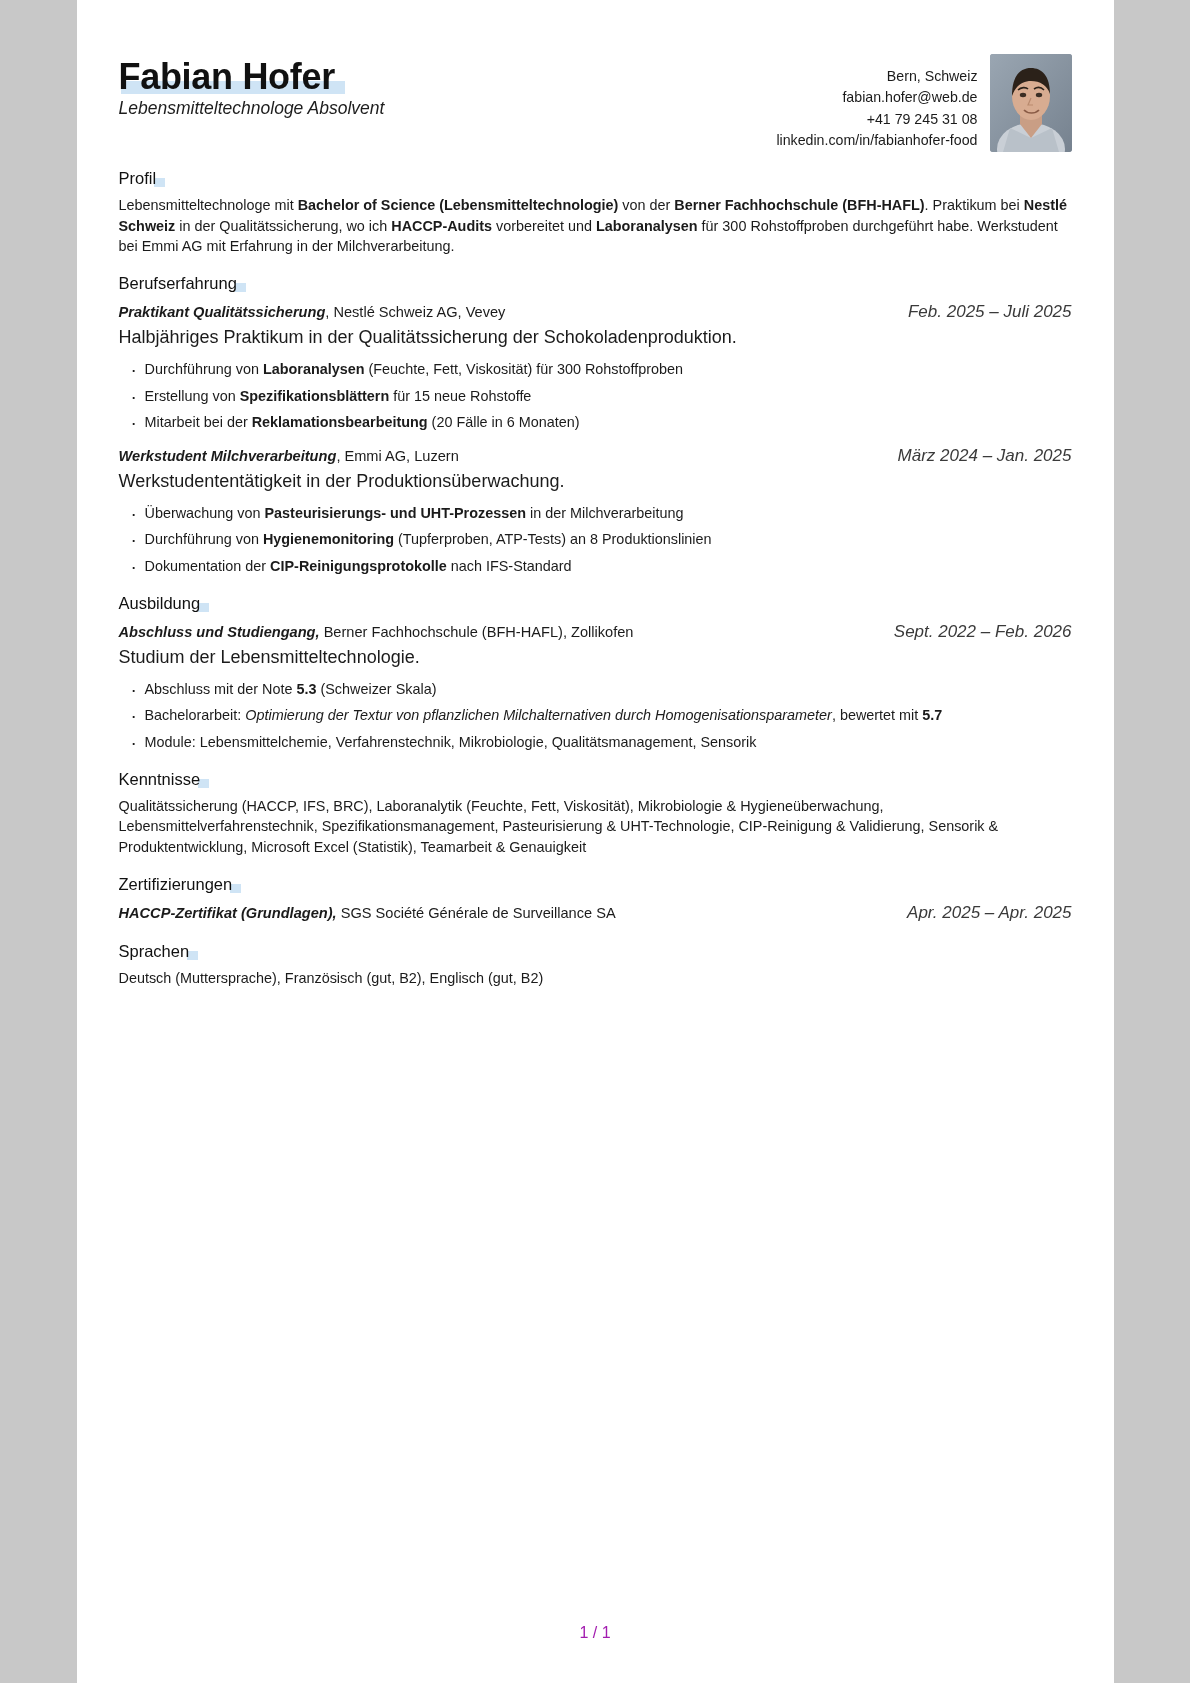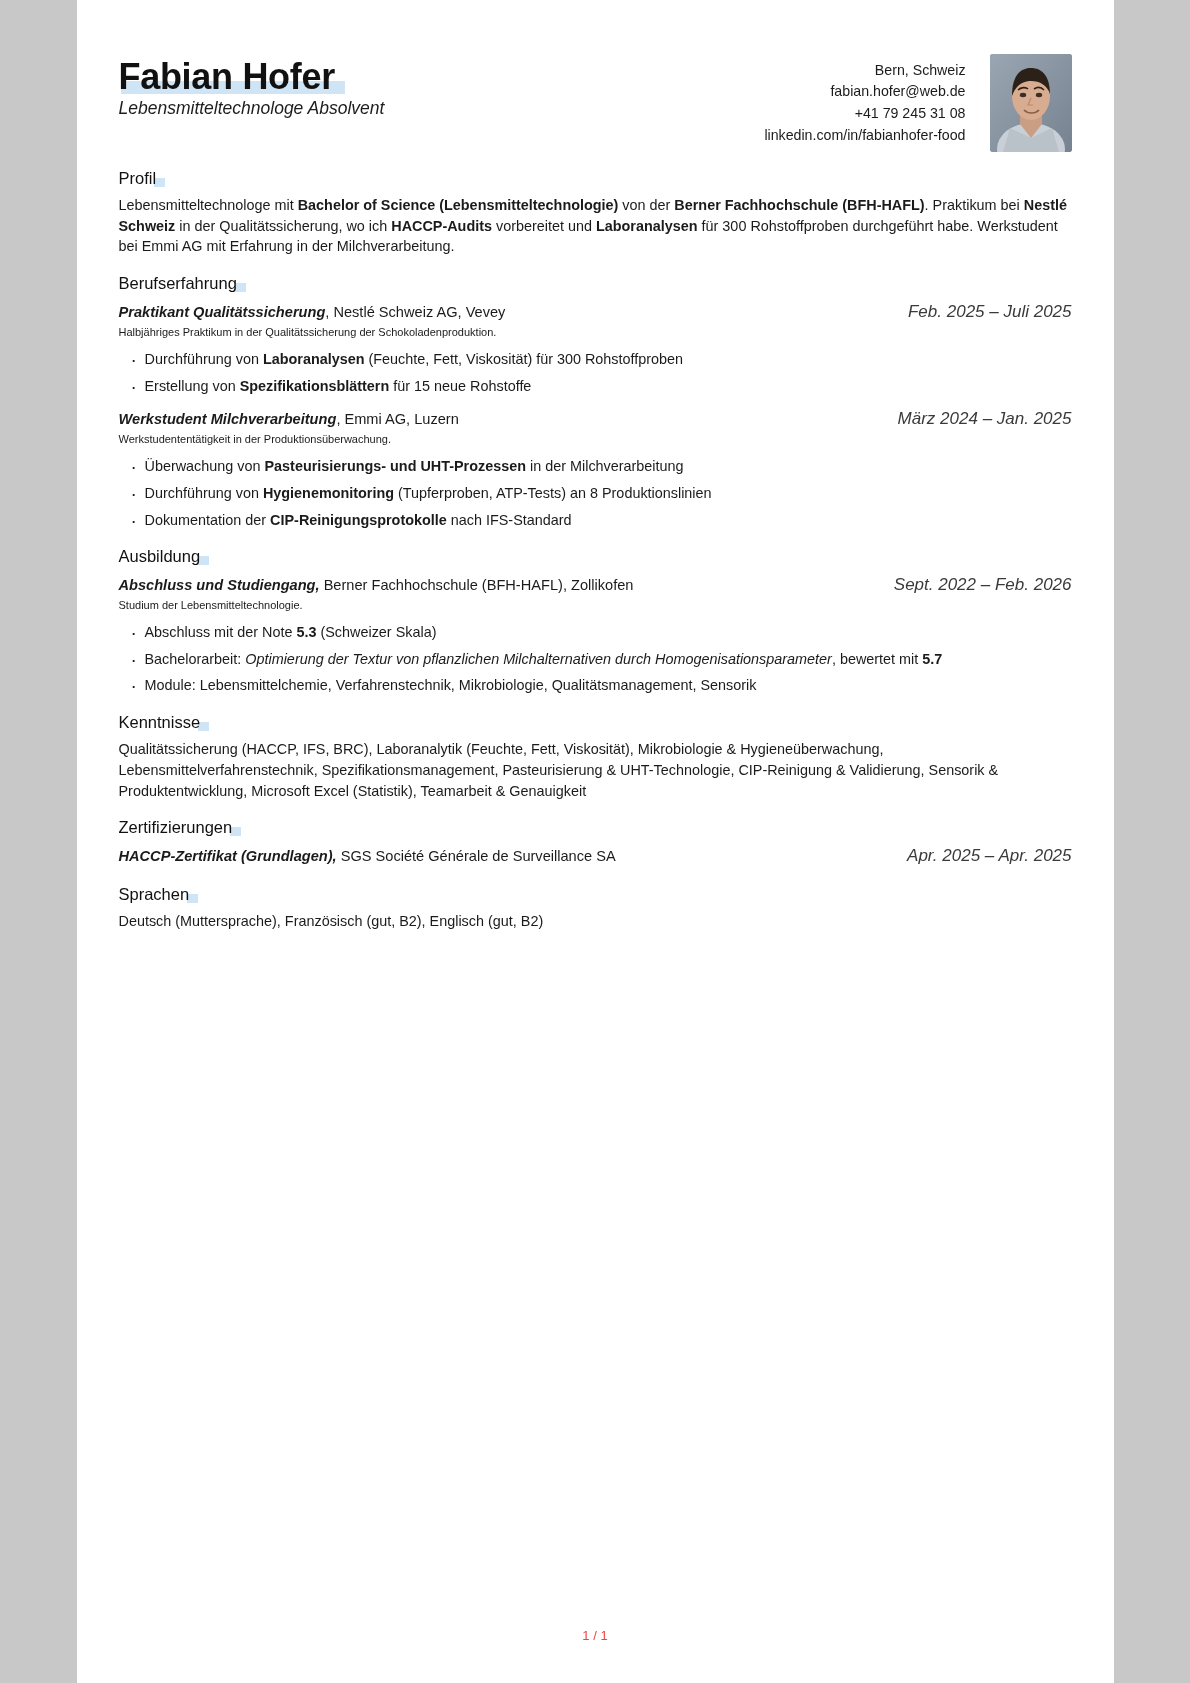--- a/index.html
+++ b/index.html
@@ -51,22 +51,22 @@
   .name .txt { position: relative; z-index: 1; }
   .subtitle {
     font-size: 17.5px;
     font-style: italic;
     color: #1d1d1d;
     white-space: nowrap;
   }
 
   .contact-wrap {
     display: flex;
-    align-items: center;
-    gap: 24px;
+    align-items: flex-end;
+    gap: 12px;
     padding-top: 8px;
   }
   .contact {
     text-align: right;
     font-size: 14.2px;
     line-height: 1.52;
     color: #1b1b1b;
     white-space: nowrap;
   }
   .photo {
@@ -127,21 +127,21 @@
     font-style: italic;
   }
   .entry-date {
     font-style: italic;
     font-size: 17px;
     color: #3a3a3a;
     white-space: nowrap;
     flex: 0 0 auto;
   }
   .entry-sub {
-    font-size: 11px;
+    font-size: 18px;
     margin-top: 1px;
   }
   ul.bullets {
     margin: 8px 0 0 0;
     padding: 0 0 0 26px;
     list-style: none;
   }
   ul.bullets li {
     position: relative;
     font-size: 14.4px;
@@ -159,22 +159,22 @@
     line-height: 1.44;
     color: #1b1b1b;
   }
 
   .footer {
     position: absolute;
     left: 0;
     right: 0;
     bottom: 38px;
     text-align: center;
-    font-size: 13px;
-    color: #ef4444;
+    font-size: 16px;
+    color: #a21caf;
   }
 </style>
 </head>
 <body>
 
 <div class="page">
 
   <div class="header">
     <div class="identity">
       <div class="name">
@@ -232,20 +232,21 @@
     <div>
         <div class="entry">
           <div class="entry-head">
             <div class="entry-title"><span class="role">Praktikant Qualitätssicherung</span><span>, Nestlé Schweiz AG, Vevey</span></div>
             <div class="entry-date">Feb. 2025 – Juli 2025</div>
           </div>
           <div class="entry-sub">Halbjähriges Praktikum in der Qualitätssicherung der Schokoladenproduktion.</div>
           <ul class="bullets">
             <li>Durchführung von <b>Laboranalysen</b> (Feuchte, Fett, Viskosität) für 300 Rohstoffproben</li>
             <li>Erstellung von <b>Spezifikationsblättern</b> für 15 neue Rohstoffe</li>
+            <li>Mitarbeit bei der <b>Reklamationsbearbeitung</b> (20 Fälle in 6 Monaten)</li>
           </ul>
         </div>
         <div class="entry">
           <div class="entry-head">
             <div class="entry-title"><span class="role">Werkstudent Milchverarbeitung</span><span>, Emmi AG, Luzern</span></div>
             <div class="entry-date">März 2024 – Jan. 2025</div>
           </div>
           <div class="entry-sub">Werkstudententätigkeit in der Produktionsüberwachung.</div>
           <ul class="bullets">
             <li>Überwachung von <b>Pasteurisierungs- und UHT-Prozessen</b> in der Milchverarbeitung</li>

